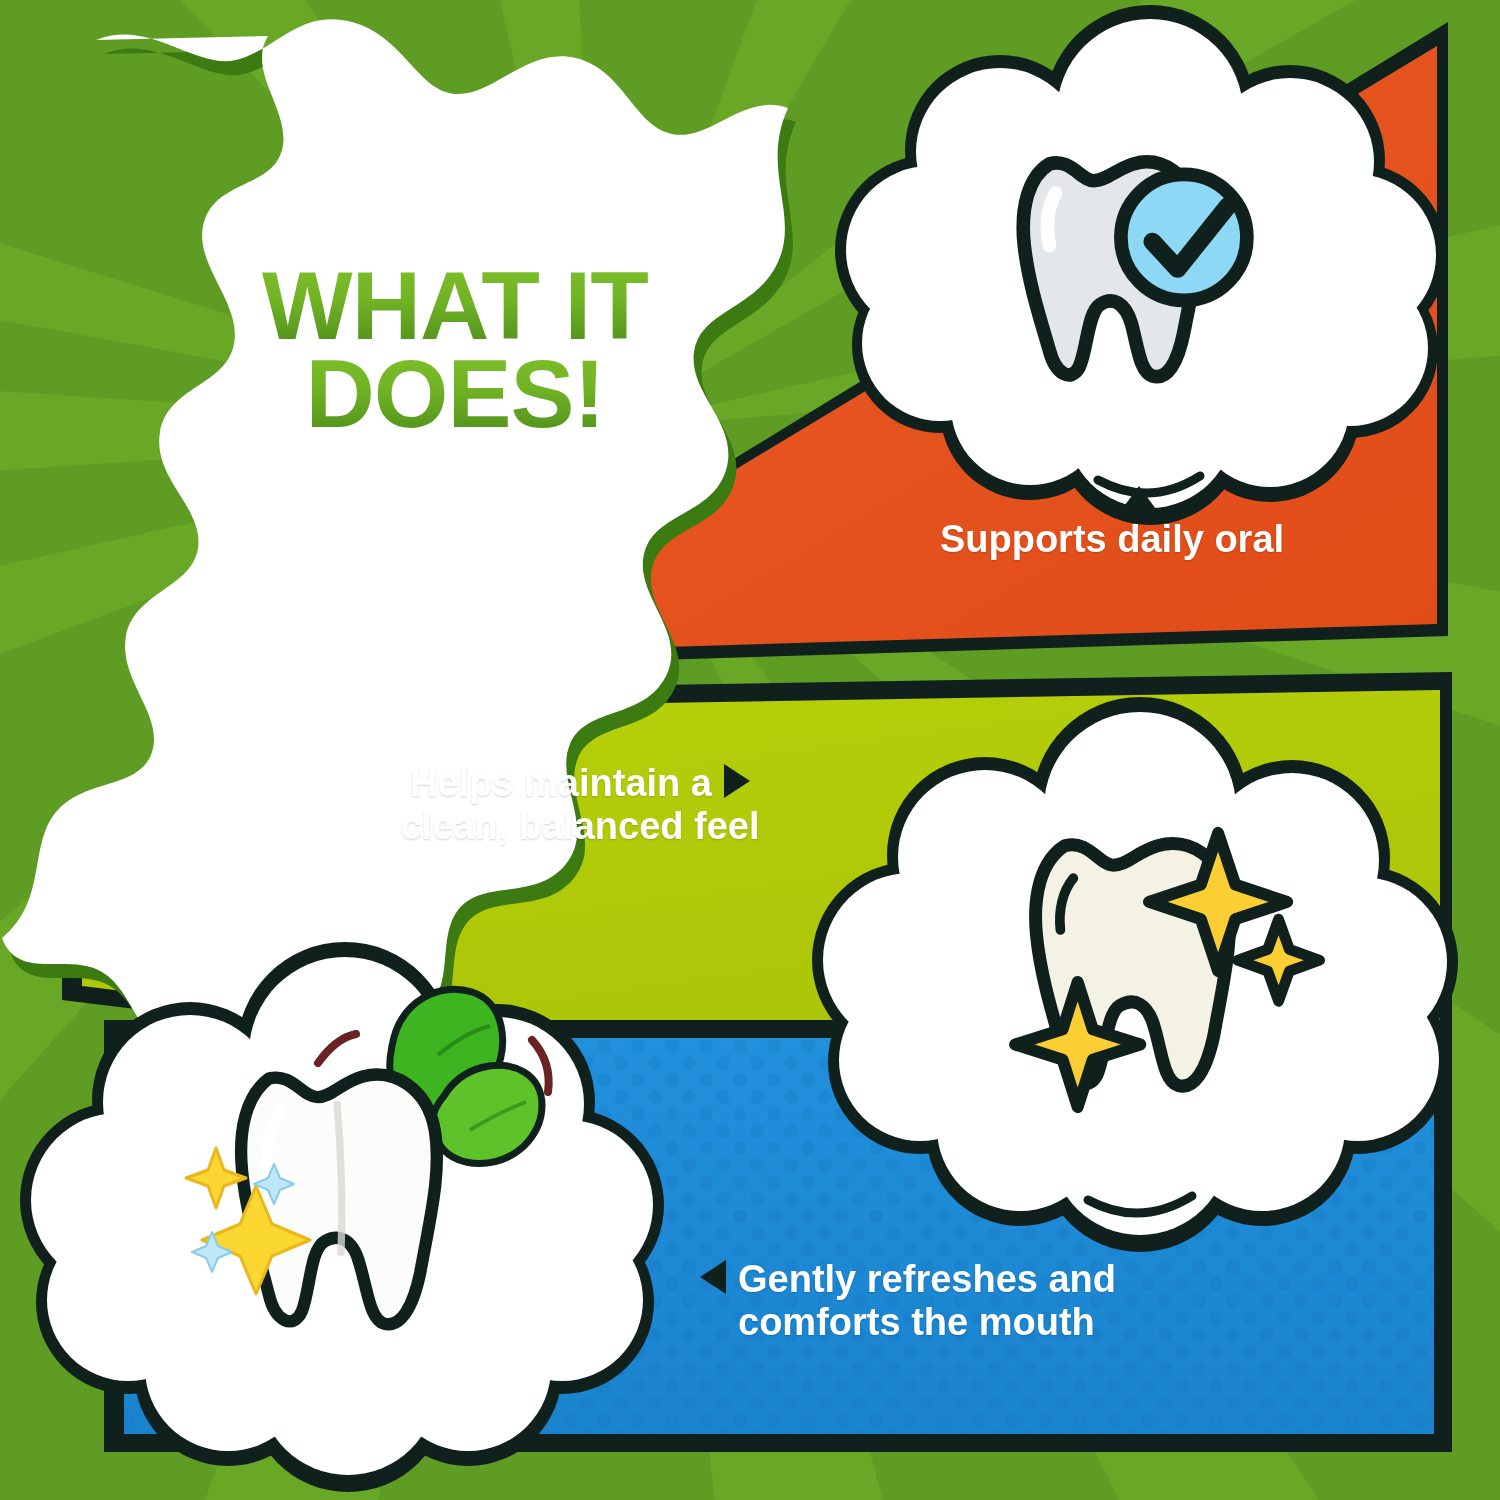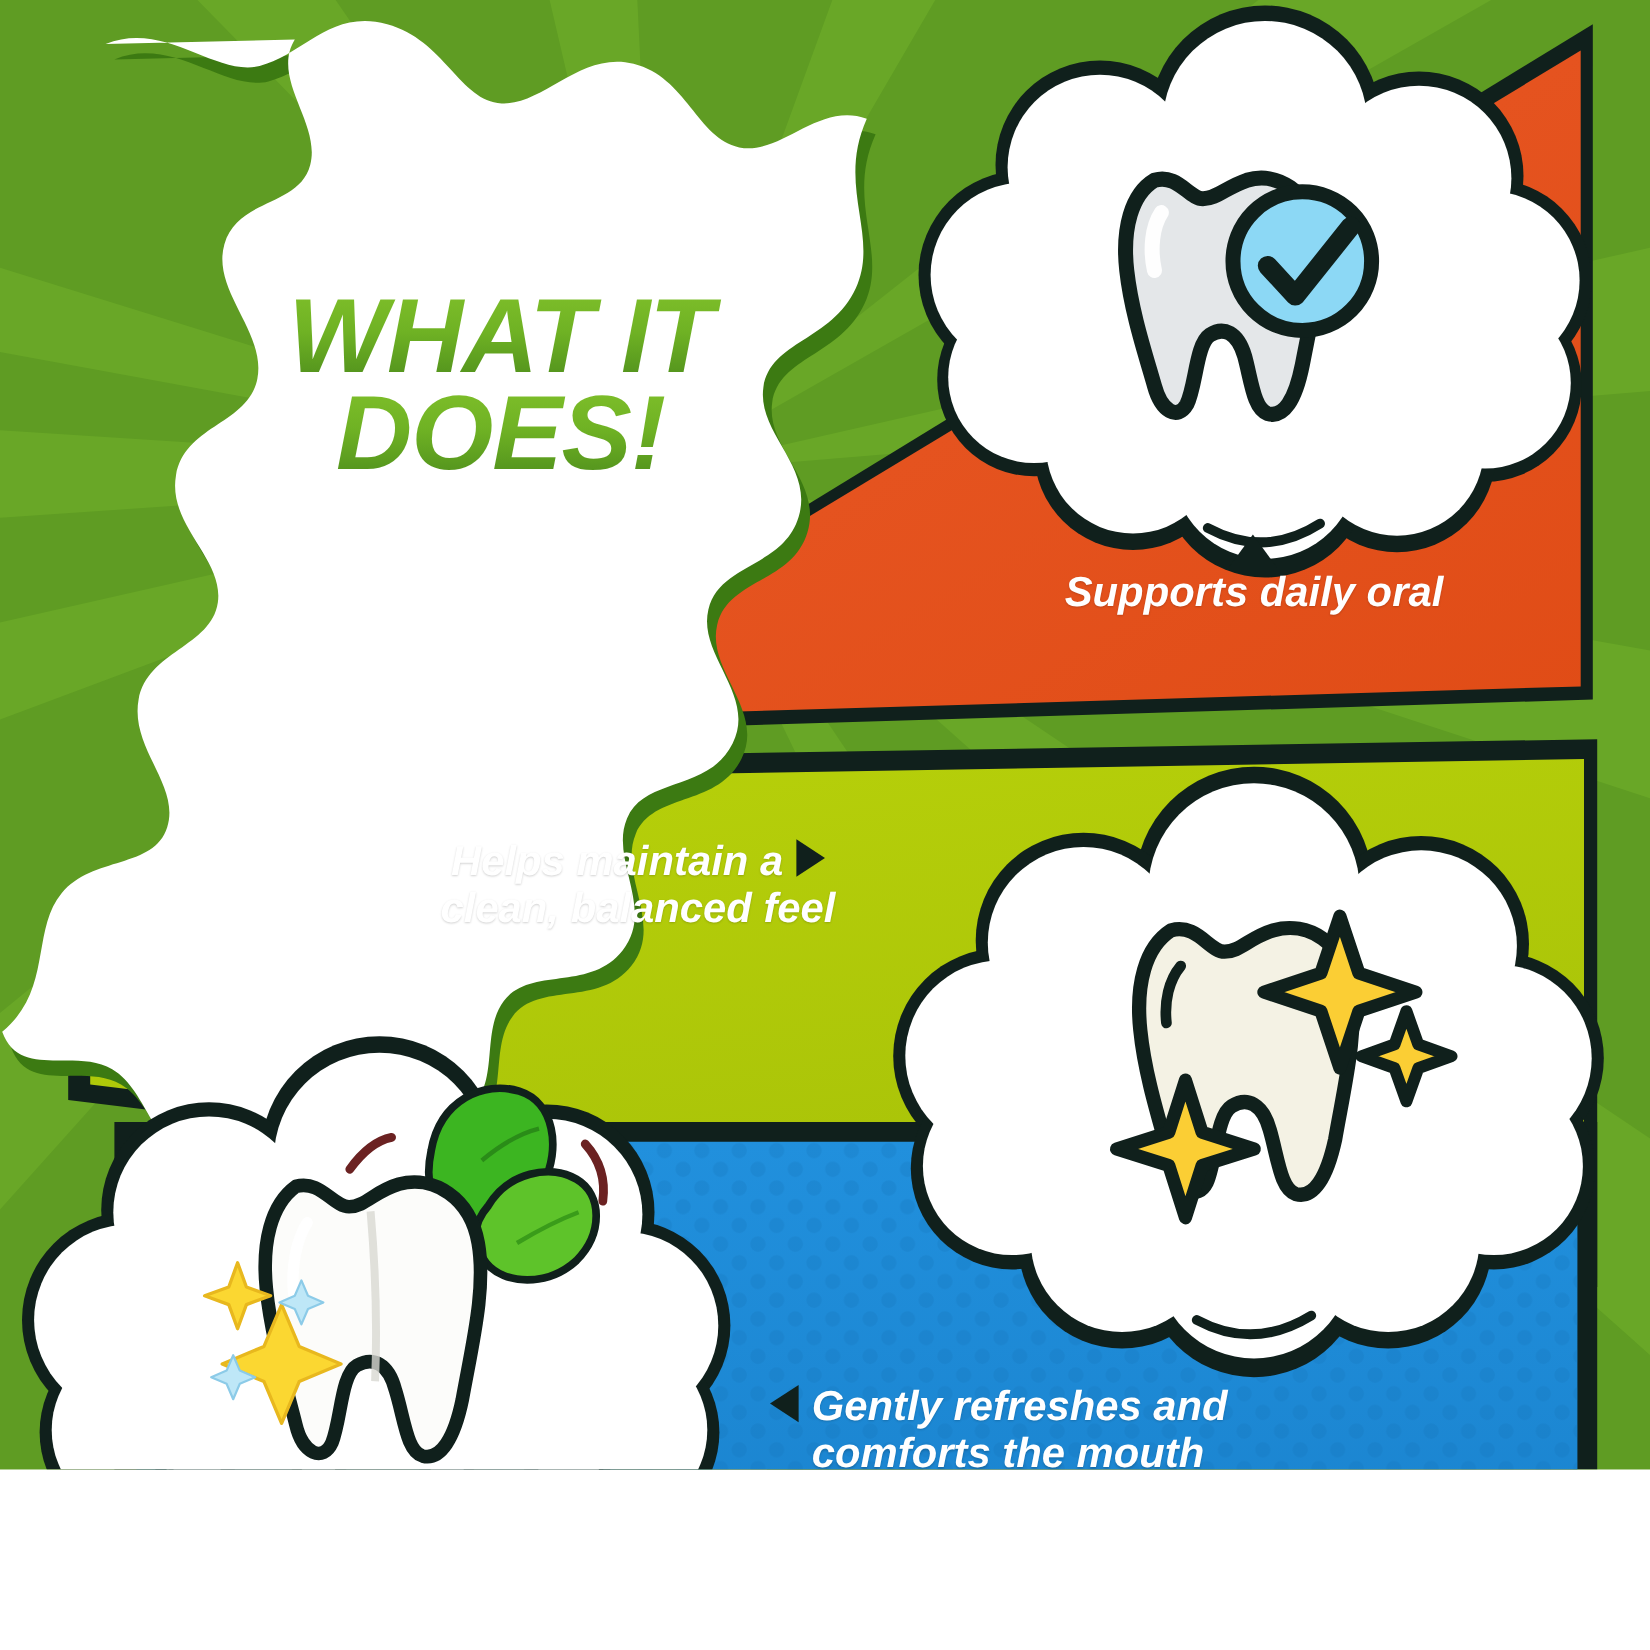--- a/index.html
+++ b/index.html
@@ -3,25 +3,24 @@
 <meta charset="utf-8">
 <style>
   html, body {
     margin: 0;
     padding: 0;
     background: #ffffff;
   }
   #poster {
     position: relative;
     width: 1500px;
-    height: 1336px;
+    height: 1500px;
     overflow: hidden;
     font-family: "Liberation Sans", sans-serif;
     background: #5F9C23;
-    font-style: italic;
   }
   .layer { position: absolute; top: 0; left: 0; width: 1500px; height: 1500px; }
   svg.layer { display: block; }
 
   
   #title-block {
     position: absolute;
     left: 150px;
     top: 262px;
     width: 610px;
@@ -49,21 +48,21 @@
   .caption {
     position: absolute;
     color: #ffffff;
     font-family: "Liberation Sans", sans-serif;
     font-weight: bold;
     line-height: 1.12;
     z-index: 45;
     text-shadow: 0 1px 2px rgba(0,0,0,0.18);
   }
   #caption-orange {
-    left: 880px;
+    left: 852px;
     top: 518px;
     width: 520px;
     text-align: center;
     font-size: 38px;
   }
   #caption-green {
     left: 300px;
     top: 762px;
     width: 560px;
     text-align: center;

